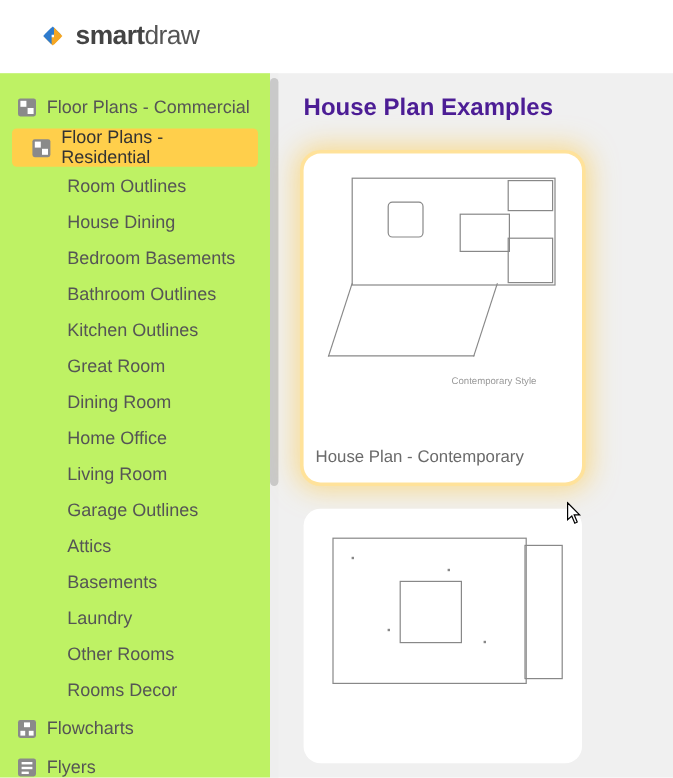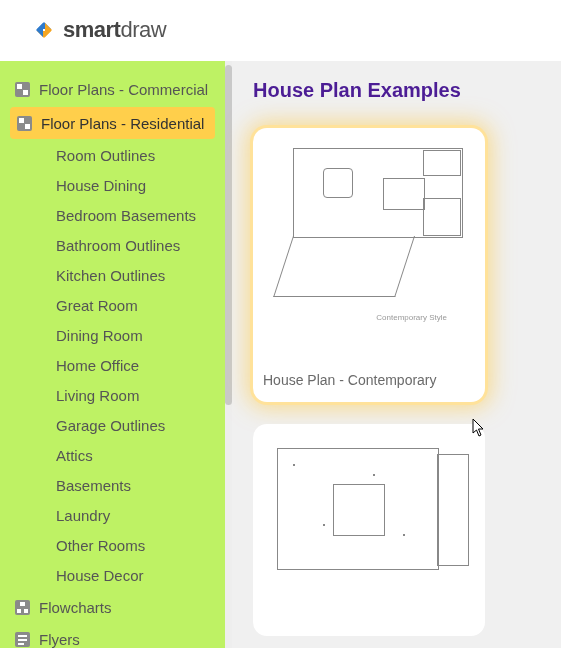--- a/index.html
+++ b/index.html
@@ -16,21 +16,21 @@
   .logo-text b{font-weight:700;color:#444;}
   
   .main{display:flex;height:calc(648px - 60px);}
   .sidebar{width:225px;background:#bef264;padding-top:12px;}
   .content{flex:1;background:#f0f0f0;padding:18px 0 0 28px;position:relative;overflow:hidden;}
   .content-scrollbar{position:absolute;left:0;top:0;bottom:0;width:7px;background:#eee;}
   .content-scrollbar .thumb{background:#c9c9c9;width:7px;margin-top:4px;height:340px;border-radius:4px;}
   
   .cat{display:flex;align-items:center;height:32px;padding:0 8px 0 14px;font-size:15px;color:#555;cursor:pointer;}
   .cat .ic{width:17px;height:17px;margin-right:8px;flex:none;}
-  .cat.selected{background:#ffcf4b;border-radius:4px;margin:2px 10px;padding-left:6px;color:#333;font-weight:500;}
+  .cat.selected{background:#ffcf4b;border-radius:4px;margin:2px 10px;padding-left:16px;color:#333;font-weight:500;}
   .sub{display:block;height:30px;line-height:30px;padding-left:56px;font-size:15px;color:#555;cursor:pointer;}
   
   .page-title{font-size:20px;font-weight:700;color:#4c1d95;margin:0 0 26px 0;}
   
   .card{width:232px;background:#fff;border-radius:14px;padding:10px 10px 14px 10px;box-sizing:border-box;position:relative;margin-bottom:22px;}
   .card.highlight{box-shadow:0 0 0 3px #ffe29a, 0 0 22px 6px rgba(255,200,60,0.55);}
   .thumb-fp{height:190px;background:#fff;position:relative;margin-bottom:8px;}
   .card-label{font-size:14px;color:#6a6a6a;margin-top:44px;}
   
   .fp{position:absolute;border:1px solid #888;}
@@ -100,21 +100,21 @@
     <a class="sub">Kitchen Outlines</a>
     <a class="sub">Great Room</a>
     <a class="sub">Dining Room</a>
     <a class="sub">Home Office</a>
     <a class="sub">Living Room</a>
     <a class="sub">Garage Outlines</a>
     <a class="sub">Attics</a>
     <a class="sub">Basements</a>
     <a class="sub">Laundry</a>
     <a class="sub">Other Rooms</a>
-    <a class="sub">House Decor</a>
+    <a class="sub">Rooms Decor</a>
 
     <div class="cat">
       <span class="ic">
         <svg viewBox="0 0 17 17">
             <rect x="1" y="1" width="15" height="15" rx="2" fill="#8a8a8a"></rect>
             <rect x="6" y="3" width="5" height="4" fill="#fff"></rect>
             <rect x="3" y="10" width="4" height="4" fill="#fff"></rect>
             <rect x="10" y="10" width="4" height="4" fill="#fff"></rect>
           </svg>
       </span>

